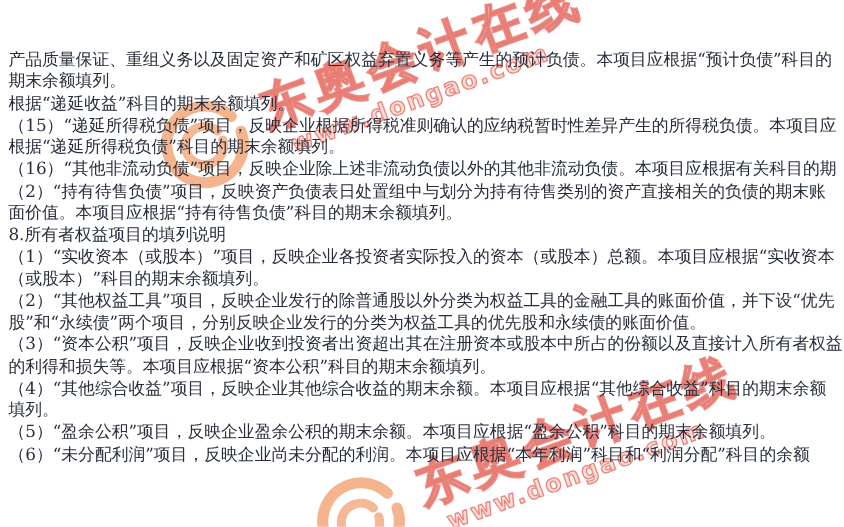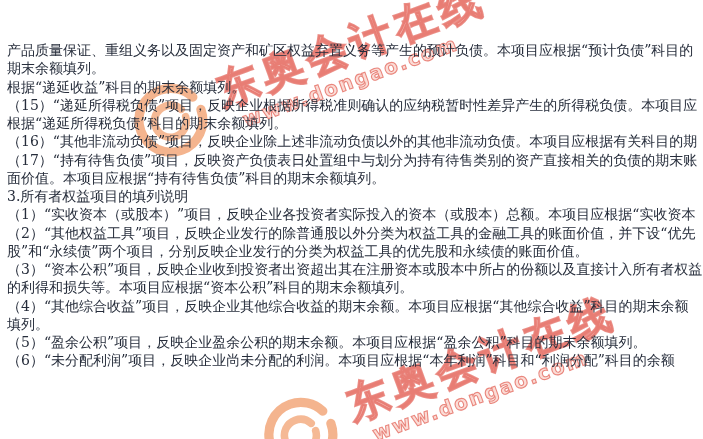--- a/index.html
+++ b/index.html
@@ -96,24 +96,25 @@
     </div>
   </div>
 
   <div id="doc">
     <div class="line">产品质量保证、重组义务以及固定资产和矿区权益弃置义务等产生的预计负债。本项目应根据“预计负债”科目的</div>
     <div class="line">期末余额填列。</div>
     <div class="line">根据“递延收益”科目的期末余额填列。</div>
     <div class="line">（15）“递延所得税负债”项目，反映企业根据所得税准则确认的应纳税暂时性差异产生的所得税负债。本项目应</div>
     <div class="line">根据“递延所得税负债”科目的期末余额填列。</div>
     <div class="line">（16）“其他非流动负债”项目，反映企业除上述非流动负债以外的其他非流动负债。本项目应根据有关科目的期</div>
-    <div class="line">（17）“持有待售负债”项目，反映资产负债表日处置组中与划分为持有待售类别的资产直接相关的负债的期末账</div>
+    <div class="line">（2）“持有待售负债”项目，反映资产负债表日处置组中与划分为持有待售类别的资产直接相关的负债的期末账</div>
     <div class="line">面价值。本项目应根据“持有待售负债”科目的期末余额填列。</div>
-    <div class="line">3.所有者权益项目的填列说明</div>
+    <div class="line">8.所有者权益项目的填列说明</div>
     <div class="line">（1）“实收资本（或股本）”项目，反映企业各投资者实际投入的资本（或股本）总额。本项目应根据“实收资本</div>
+    <div class="line">（或股本）”科目的期末余额填列。</div>
     <div class="line">（2）“其他权益工具”项目，反映企业发行的除普通股以外分类为权益工具的金融工具的账面价值，并下设“优先</div>
     <div class="line">股”和“永续债”两个项目，分别反映企业发行的分类为权益工具的优先股和永续债的账面价值。</div>
     <div class="line">（3）“资本公积”项目，反映企业收到投资者出资超出其在注册资本或股本中所占的份额以及直接计入所有者权益</div>
     <div class="line">的利得和损失等。本项目应根据“资本公积”科目的期末余额填列。</div>
     <div class="line">（4）“其他综合收益”项目，反映企业其他综合收益的期末余额。本项目应根据“其他综合收益”科目的期末余额</div>
     <div class="line">填列。</div>
     <div class="line">（5）“盈余公积”项目，反映企业盈余公积的期末余额。本项目应根据“盈余公积”科目的期末余额填列。</div>
     <div class="line">（6）“未分配利润”项目，反映企业尚未分配的利润。本项目应根据“本年利润”科目和“利润分配”科目的余额</div>
   </div>
 

